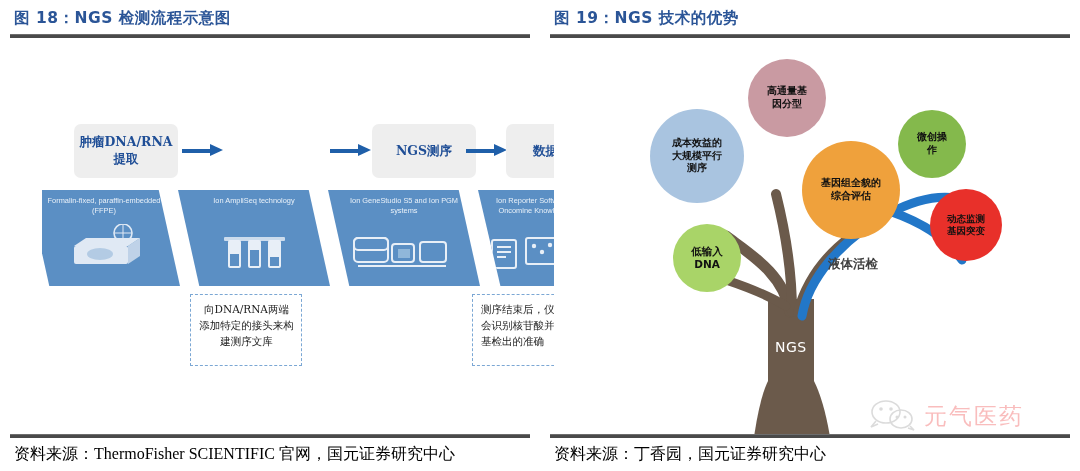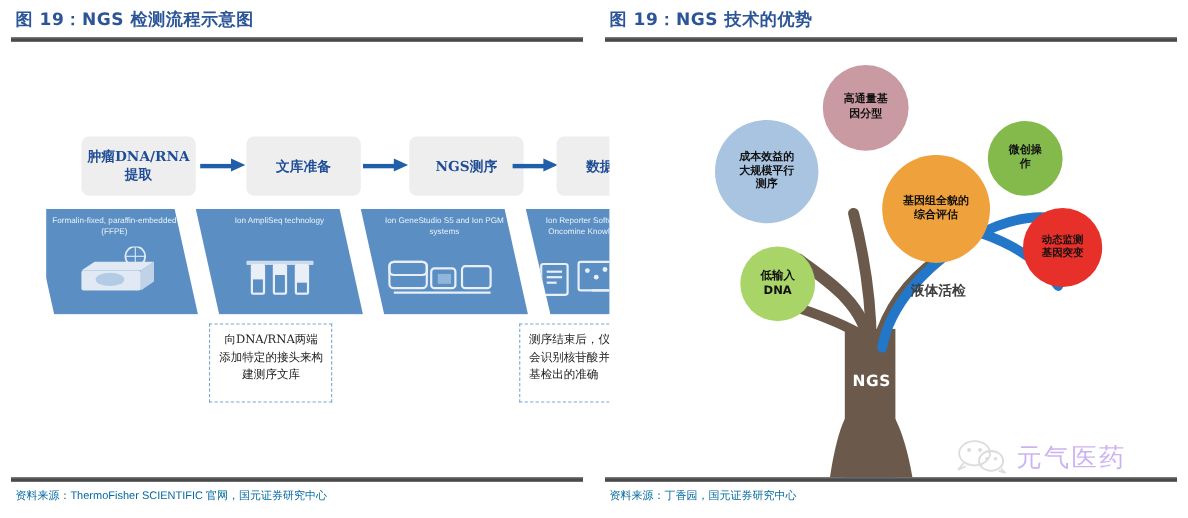--- a/index.html
+++ b/index.html
@@ -23,22 +23,22 @@
   .rule-top{
     position:absolute;left:10px;right:10px;top:34px;height:3px;
     background:#4a4a4a;border-top:1px solid #6d6d6d;
   }
   .rule-bottom{
     position:absolute;left:10px;right:10px;top:434px;height:3px;
     background:#4a4a4a;border-top:1px solid #6d6d6d;
   }
   .source{
     position:absolute;left:14px;top:444px;
-    font-family:Liberation Sans, sans-serif;
-    font-size:10px;color:#0369a1;white-space:nowrap;
+    font-family:Liberation Serif, serif;
+    font-size:16px;color:#000000;white-space:nowrap;
   }
 
   
   .flow{
     position:absolute;left:42px;top:122px;width:512px;height:250px;
     overflow:hidden;
   }
   .flow-stages{position:absolute;left:0;top:0;width:100%;height:58px;}
   .stage-box{
     position:absolute;top:2px;width:104px;height:54px;
@@ -107,51 +107,48 @@
     box-sizing:border-box;padding:2px;
   }
   .leafword{
     position:absolute;
     font-family:"DejaVu Sans","Liberation Sans",sans-serif;
     font-weight:bold;font-size:12.5px;color:#404040;white-space:nowrap;
   }
   .trunk-label{
     position:absolute;
     font-family:"DejaVu Sans","Liberation Sans",sans-serif;
-    font-weight:bold;font-size:14px;color:#ffffff;letter-spacing:.5px;
+    font-weight:normal;font-size:14px;color:#ffffff;letter-spacing:.5px;
   }
   .watermark{
     position:absolute;left:866px;top:399px;width:200px;height:36px;
     opacity:.35;
   }
   .wm-text{
     position:absolute;left:58px;top:2px;
     font-family:"DejaVu Sans","Liberation Sans",sans-serif;
-    font-size:23px;color:#6d28d9;letter-spacing:2px;
+    font-size:23px;color:#ef4444;letter-spacing:2px;
   }
 </style>
 </head>
 <body>
 
 <div class="panel panel-left">
 
-  <div class="fig-title">图 19：NGS 检测流程示意图</div>
+  <div class="fig-title">图 18：NGS 检测流程示意图</div>
   <div class="rule-top"></div>
 
   <div class="flow">
 
     <div class="flow-stages">
       <div class="stage-box s0">
         <span style="white-space:pre-line">肿瘤DNA/RNA
 提取</span>
       </div>
       <div class="arrow a0"></div>
-      <div class="stage-box s1">
-        <span style="white-space:pre-line">文库准备</span>
-      </div>
       <div class="arrow a1"></div>
       <div class="stage-box s2">
         <span style="white-space:pre-line">NGS测序</span>
       </div>
       <div class="arrow a2"></div>
       <div class="stage-box s3">
         <span style="white-space:pre-line">数据分析</span>
       </div>
     </div>
 

